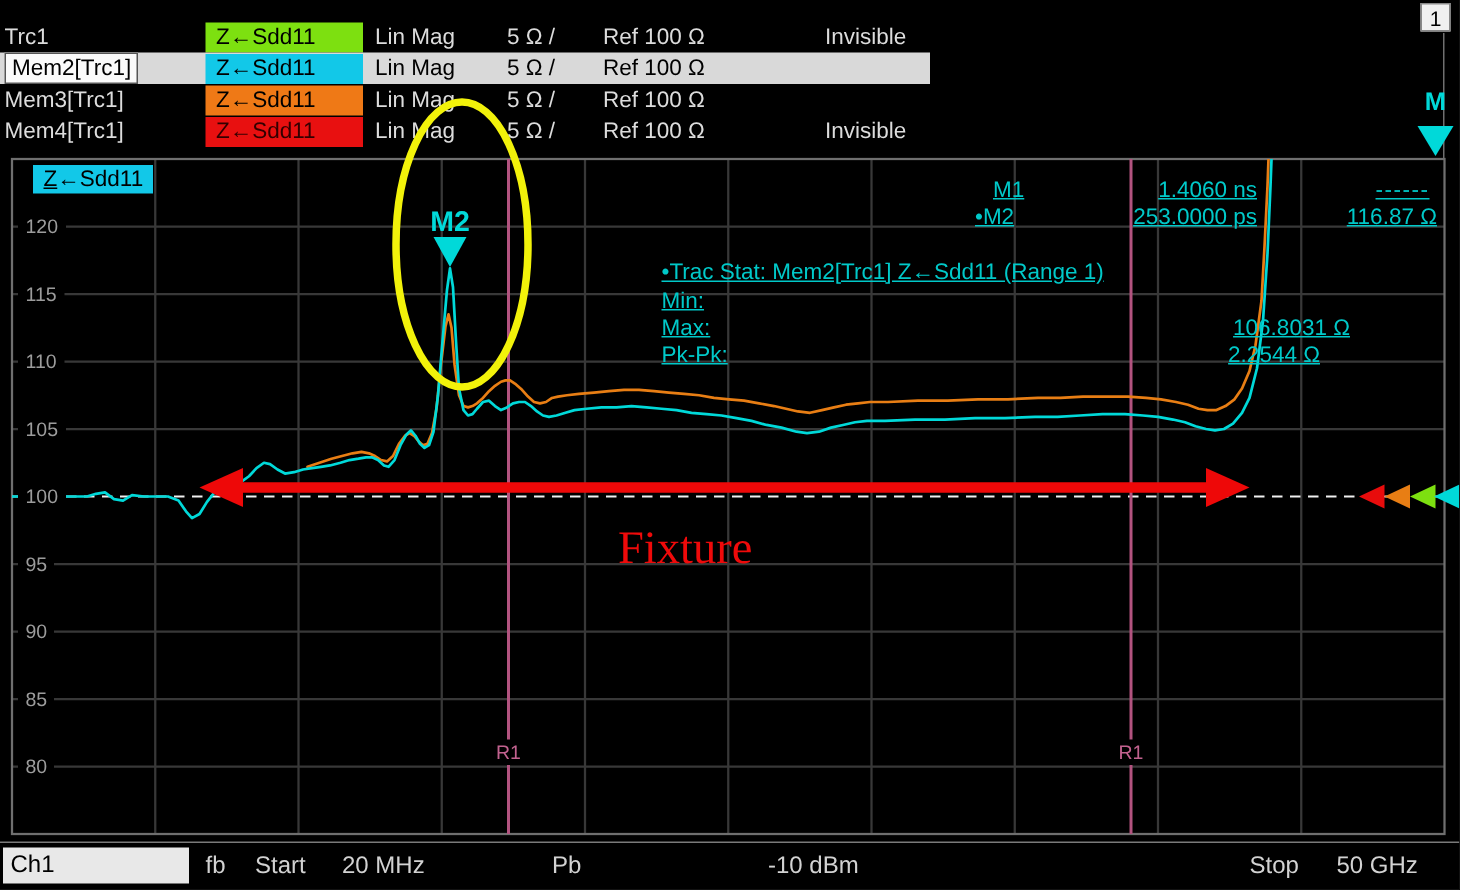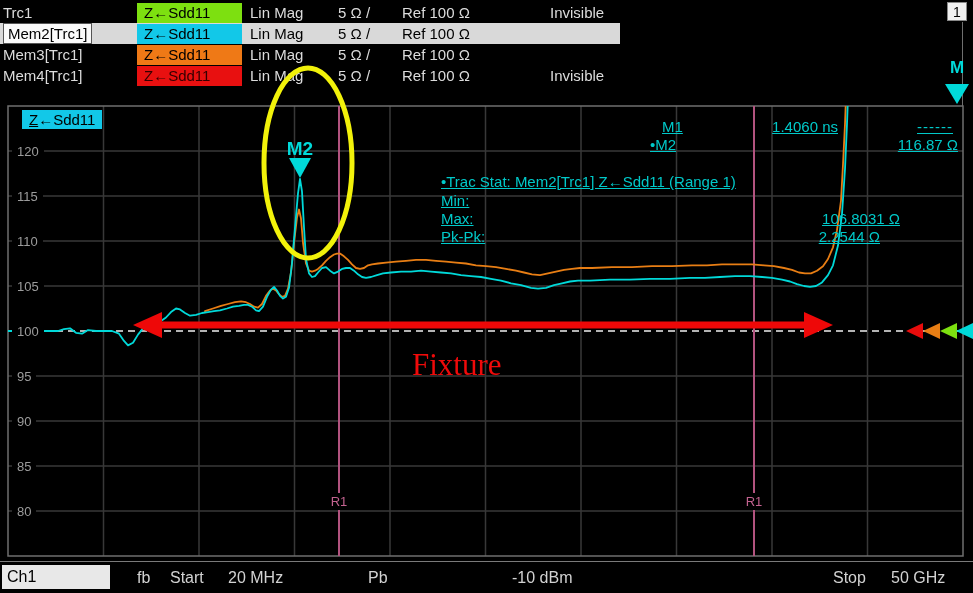--- a/index.html
+++ b/index.html
@@ -1,20 +1,20 @@
 <!DOCTYPE html>
 <html><head>
 <meta charset="utf-8">
 <style>
   html,body{margin:0;padding:0;background:#222;}
   #screen{position:relative;width:973px;height:593px;background:#000;overflow:hidden;
           font-family:"Liberation Sans","DejaVu Sans",sans-serif;}
   .abs{position:absolute;}
   
-  .trow{position:absolute;left:0;width:973px;height:21px;line-height:21px;font-size:15px;color:#dcdcdc;}
+  .trow{position:absolute;left:0;width:973px;height:21px;line-height:21px;font-size:15px;color:#dcdcdc;margin-top:12px;}
   .trow.selected{background:#d9d9d9;width:620px;color:#000;}
   .tname{position:absolute;left:3px;top:0;height:21px;line-height:21px;}
   .tname.boxed{left:3px;padding:0 4px;background:#fafafa;border:1px solid #555;height:19px;line-height:19px;color:#000000;}
   .chip{position:absolute;left:137px;top:0;width:105px;height:20px;margin-top:1px;line-height:19px;
         color:#000;padding-left:7px;box-sizing:border-box;font-size:15px;}
   .fmt{position:absolute;top:0;}
   .f1{left:250px;} .f2{left:338px;} .f3{left:402px;} .f4{left:550px;}
   
   #badge{left:947px;top:2px;width:20px;height:19px;background:#f0f0f0;border:1px solid #888;
          color:#000;font-size:14px;text-align:center;line-height:19px;box-sizing:border-box;}
@@ -26,21 +26,21 @@
   #plot-chip{left:22px;top:110px;background:#12c8e8;color:#000;font-size:15px;padding:1px 7px;z-index:12;}
   #plot-chip .u{text-decoration:underline;}
   #m2-label{left:272px;top:138px;width:56px;text-align:center;font-weight:bold;color:#00d9d9;font-size:19px;z-index:12;}
   #topM{left:944px;top:58px;width:26px;text-align:center;color:#00d9d9;font-size:17px;font-weight:bold;z-index:12;}
   .r1lab{position:absolute;top:493px;width:26px;text-align:center;background:#000;color:#c2628f;
          font-size:13px;z-index:12;padding:1px 0;}
   #fixture{left:412px;top:347px;color:#ef0a0a;font-size:31px;font-family:"Liberation Serif","DejaVu Serif",serif;z-index:12;}
   
   #botsep{left:0;top:561px;width:973px;height:1px;background:#7a7a7a;}
   .bbar{position:absolute;top:566px;height:23px;line-height:23px;font-size:16px;color:#d2d2d2;z-index:12;}
-  #ch1{left:2px;top:565px;width:108px;height:24px;background:#e8e8e8;color:#000;padding-left:5px;
+  #ch1{left:2px;top:565px;width:124px;height:24px;background:#e8e8e8;color:#000;padding-left:5px;
        box-sizing:border-box;line-height:24px;}
   svg{position:absolute;left:0;top:0;}
   #anno{z-index:30;pointer-events:none;}
   #gfx{z-index:5;}
 </style>
 </head>
 <body>
 
 <div id="screen">
 
@@ -130,20 +130,21 @@
       <div class="ytick" style="top: 466px;">85</div>
       <div class="ytick" style="top: 511px;">80</div>
     </div>
 
   <div id="m2-label" class="abs">M2</div>
 
   <div class="abs cyantext" style="left:662px;top:118px">M1</div>
   <div class="abs cyantext r-align" style="left:700px;top:118px;width:138px">1.4060 ns</div>
   <div class="abs cyantext r-align" style="left:873px;top:118px;width:80px;letter-spacing:1px">------</div>
   <div class="abs cyantext" style="left:650px;top:136px">•M2</div>
+  <div class="abs cyantext r-align" style="left:700px;top:136px;width:138px">253.0000 ps</div>
   <div class="abs cyantext r-align" style="left:858px;top:136px;width:100px">116.87 Ω</div>
 
   <div class="abs cyantext" style="left:441px;top:173px">•Trac Stat: Mem2[Trc1] Z←Sdd11 (Range 1)</div>
   <div class="abs cyantext" style="left:441px;top:192px">Min:</div>
   <div class="abs cyantext" style="left:441px;top:210px">Max:</div>
   <div class="abs cyantext r-align" style="left:750px;top:210px;width:150px">106.8031 Ω</div>
   <div class="abs cyantext" style="left:441px;top:228px">Pk-Pk:</div>
   <div class="abs cyantext r-align" style="left:730px;top:228px;width:150px">2.2544 Ω</div>
 
   <div class="r1lab" style="left:326px">R1</div>

